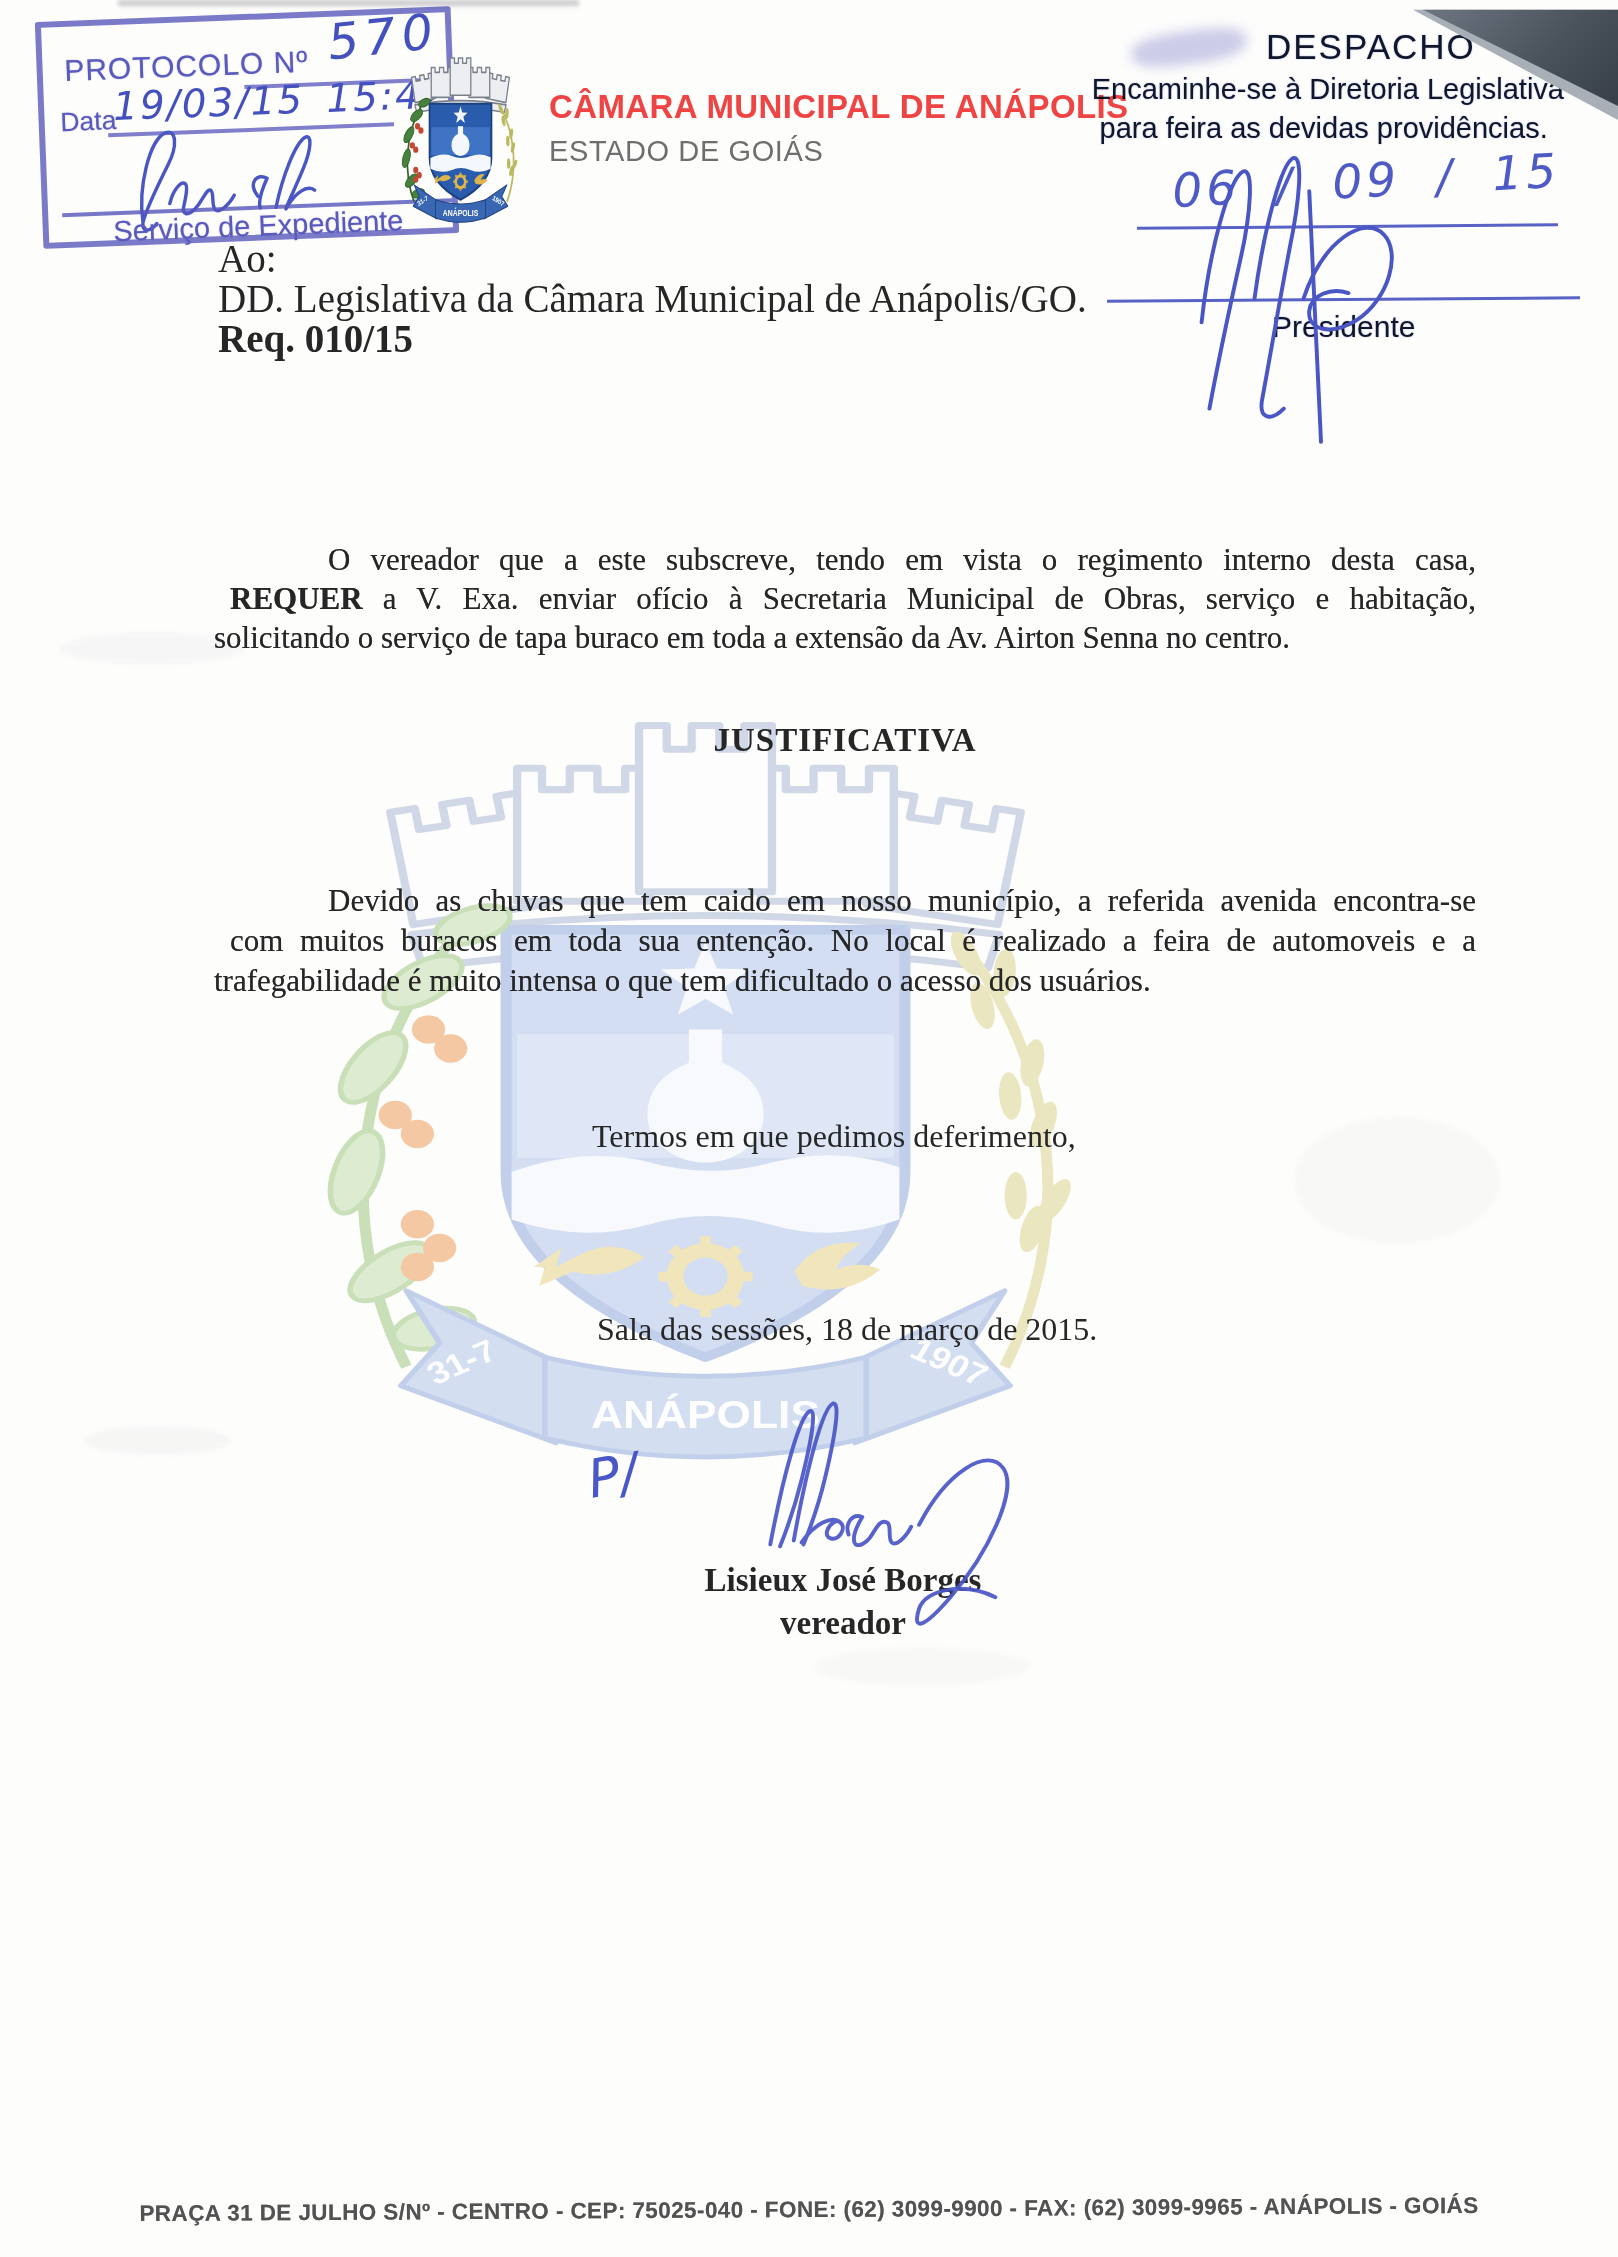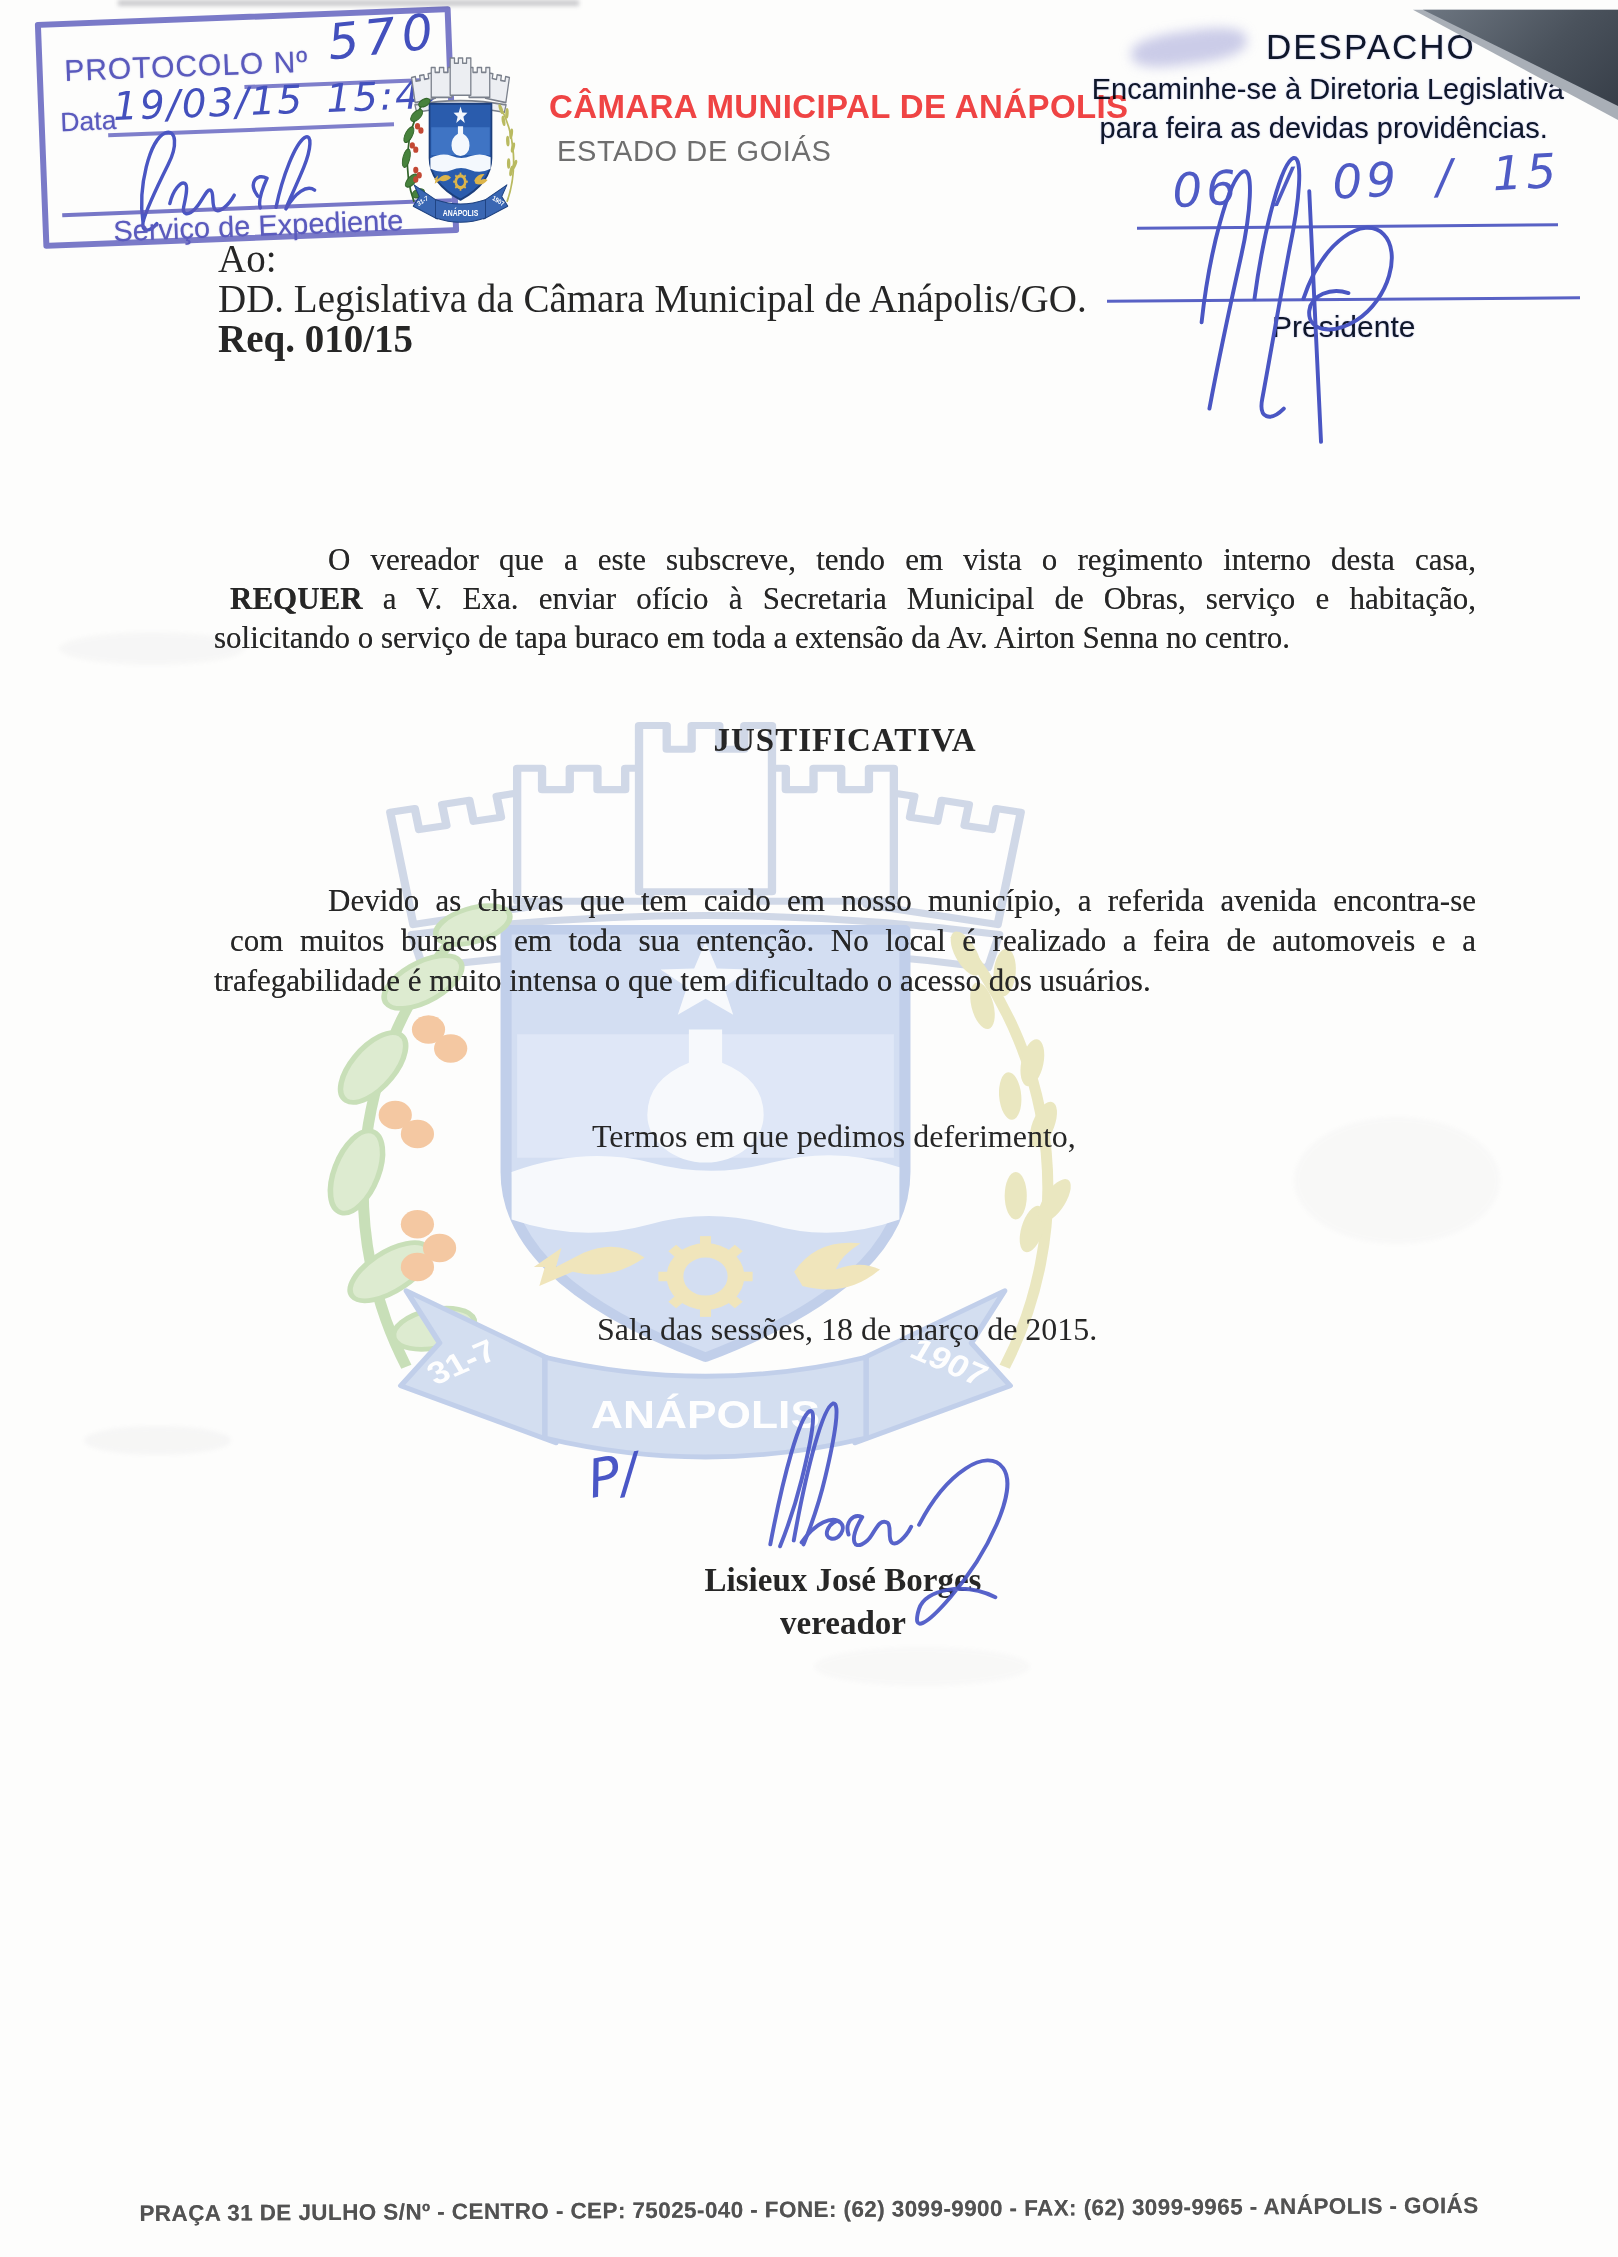--- a/index.html
+++ b/index.html
@@ -44,21 +44,21 @@
   .ps-datevalue { left:69px; top:59px; font-size:39px; letter-spacing:2px; word-spacing:7.8px; }
   .ps-line2 { left:63px; top:108px; width:286px; height:3.9px; background:rgba(86,86,189,.75); }
   .ps-sig { left:65px; top:100px; width:265px; height:110px; }
   .ps-rule { left:13.7px; top:186px; width:390px; height:3.9px; background:rgba(86,86,189,.8); }
   .ps-caption { left:17.6px; top:190px; width:384px; text-align:center; font-size:29px; }
 
   
   .lh-title { left:549px; top:88px; font-family:"Liberation Sans",sans-serif; font-weight:bold;
               font-size:33px; color:#ef4444; letter-spacing:0.4px; white-space:nowrap; }
   .lh-sub   { left:549px; top:135px; font-family:"Liberation Sans",sans-serif;
-              font-size:29px; color:#6e6e6e; letter-spacing:0.6px; white-space:nowrap;margin-left:8px; }
+              font-size:29px; color:#6e6e6e; letter-spacing:0.6px; white-space:nowrap; }
 
   
   .despacho { left:1078px; top:19.6px; width:540px; height:431px; mix-blend-mode:multiply;
               font-family:"Liberation Sans",sans-serif; }
   .d-ink { color:#0f172a; text-shadow:0 0 1.6px rgba(140,142,217,.75); white-space:nowrap; }
   .d-smudge { left:53px; top:11.8px; width:116px; height:33px; background:rgba(130,132,206,.4);
               border-radius:40%; filter:blur(5.9px); transform:rotate(-8deg); }
   .d-title { left:188px; top:7.8px; font-size:35px; letter-spacing:2px; }
   .d-line1 { left:13.7px; top:53px; font-size:29px; }
   .d-line2 { left:21.6px; top:92px; font-size:29px; }

